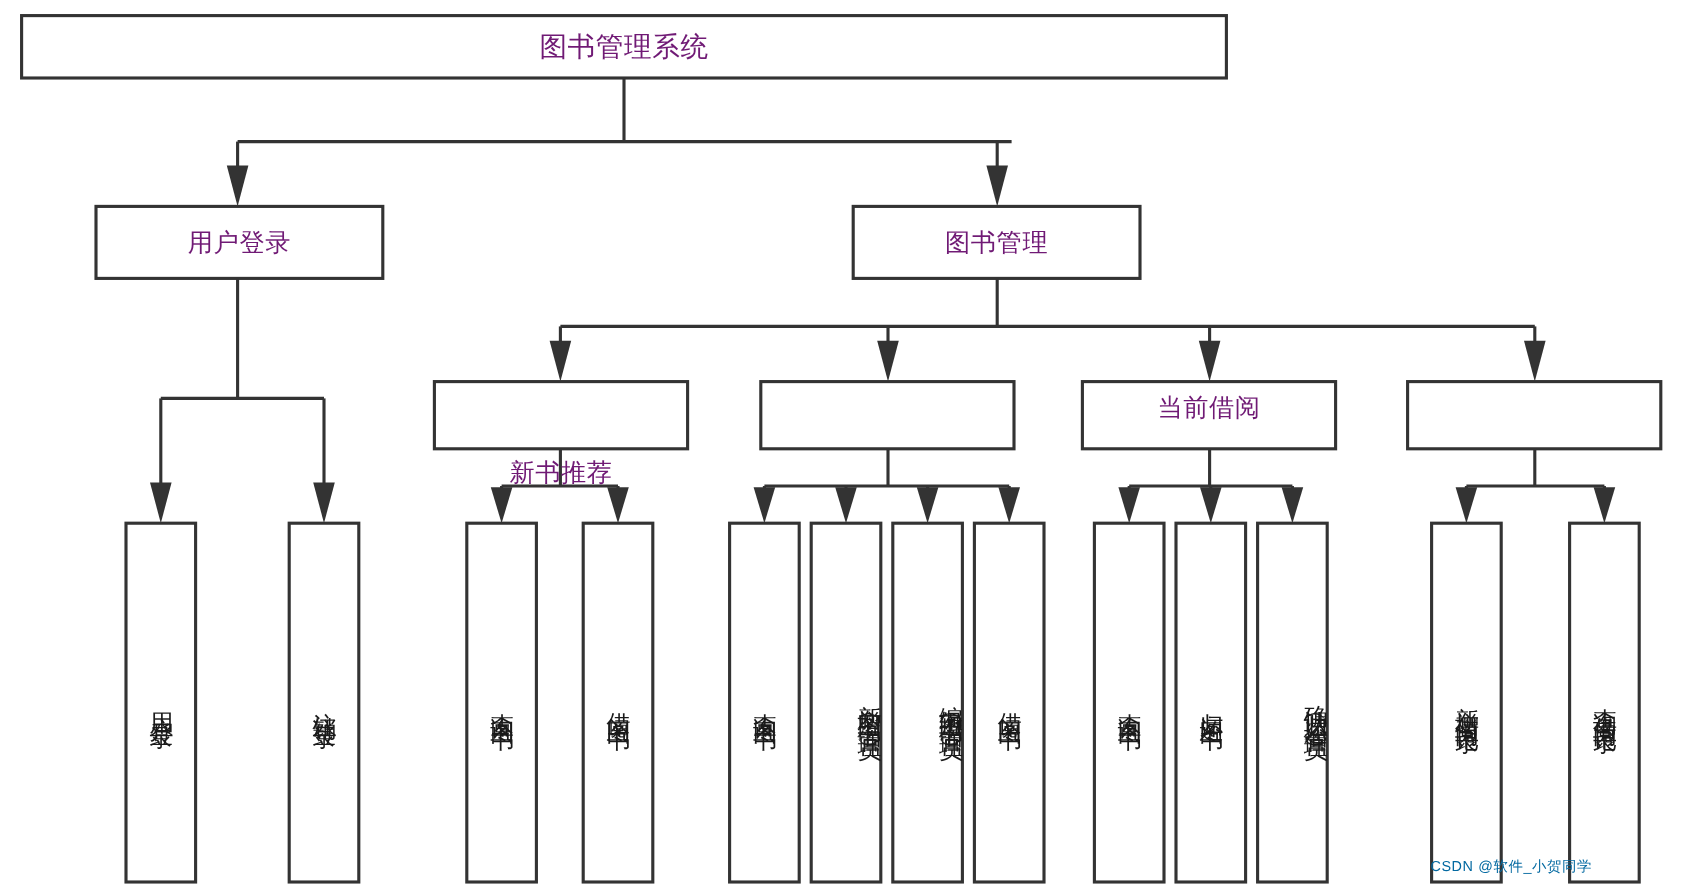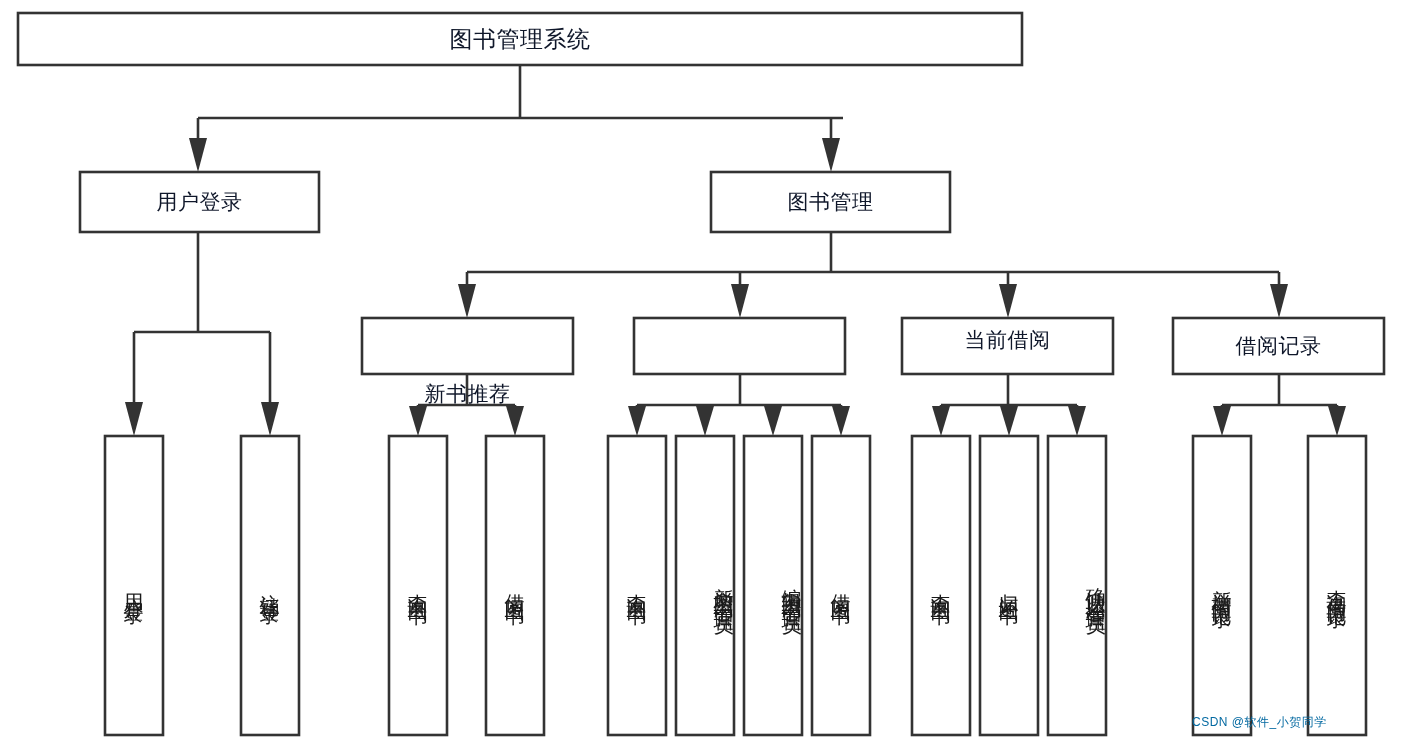--- a/index.html
+++ b/index.html
@@ -39,21 +39,21 @@
   }
   .arrowhead {
     fill: #333333;
     stroke: none;
   }
   .node-label-h {
     position: absolute;
     display: flex;
     align-items: center;
     justify-content: center;
-    color: #0f172a;
+    color: #701a75;
     font-size: 21px;
     letter-spacing: 0.5px;
     white-space: nowrap;
     pointer-events: none;
   }
   .node-label-v {
     position: absolute;
     display: flex;
     align-items: center;
     justify-content: center;
@@ -187,21 +187,20 @@
 
   <div class="node-label-h" style="left:80px; top:172px; width:239px; height:60px;">用户登录</div>
 
   <div class="node-label-h" style="left:711px; top:172px; width:239px; height:60px;">图书管理</div>
 
   <div class="node-label-h" style="left:362px; top:318px; width:211px; height:56px;margin-top:48px;">新书推荐</div>
 
 
   <div class="node-label-h" style="left:902px; top:318px; width:211px; height:43px;">当前借阅</div>
 
-  <div class="node-label-h" style="left:1173px; top:318px; width:211px; height:56px;">借阅记录</div>
 
   <div class="node-label-v" style="left:105px; top:436px; width:58px; height:299px;">用户登录</div>
 
   <div class="node-label-v" style="left:241px; top:436px; width:58px; height:299px;">注销登录</div>
 
   <div class="node-label-v" style="left:389px; top:436px; width:58px; height:299px;">查询图书</div>
 
   <div class="node-label-v" style="left:486px; top:436px; width:58px; height:299px;">借阅图书</div>
 
   <div class="node-label-v" style="left:608px; top:436px; width:58px; height:299px;">查询图书</div>

